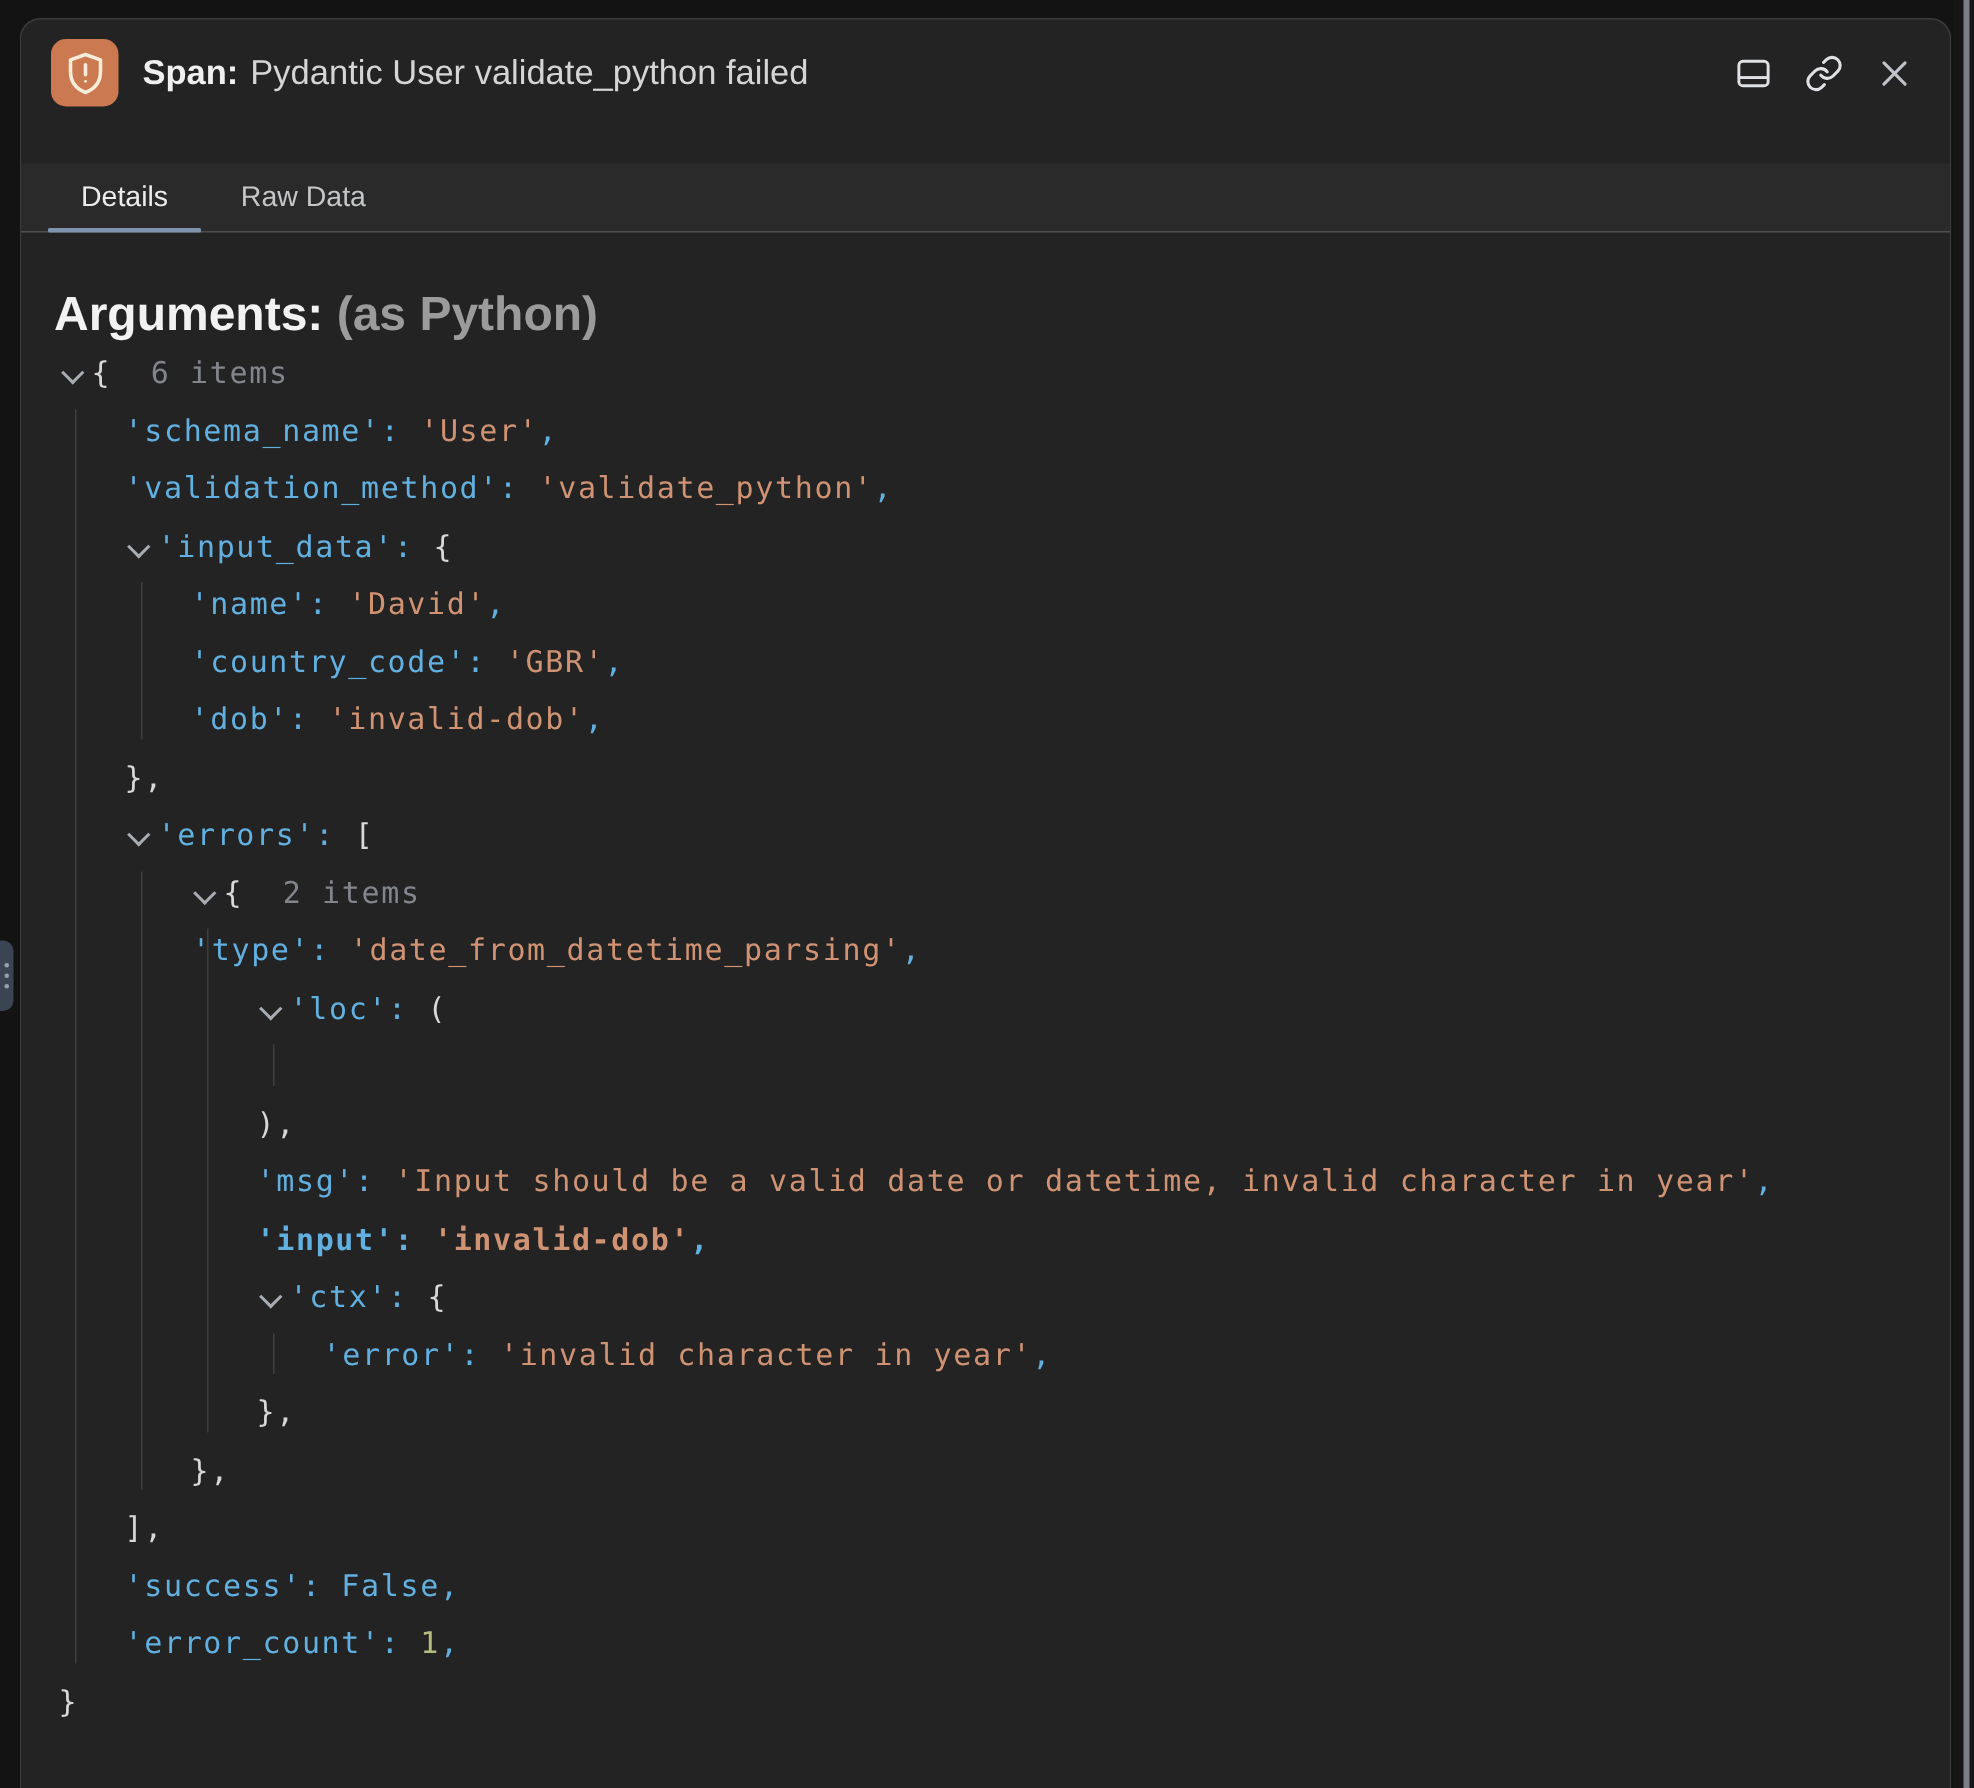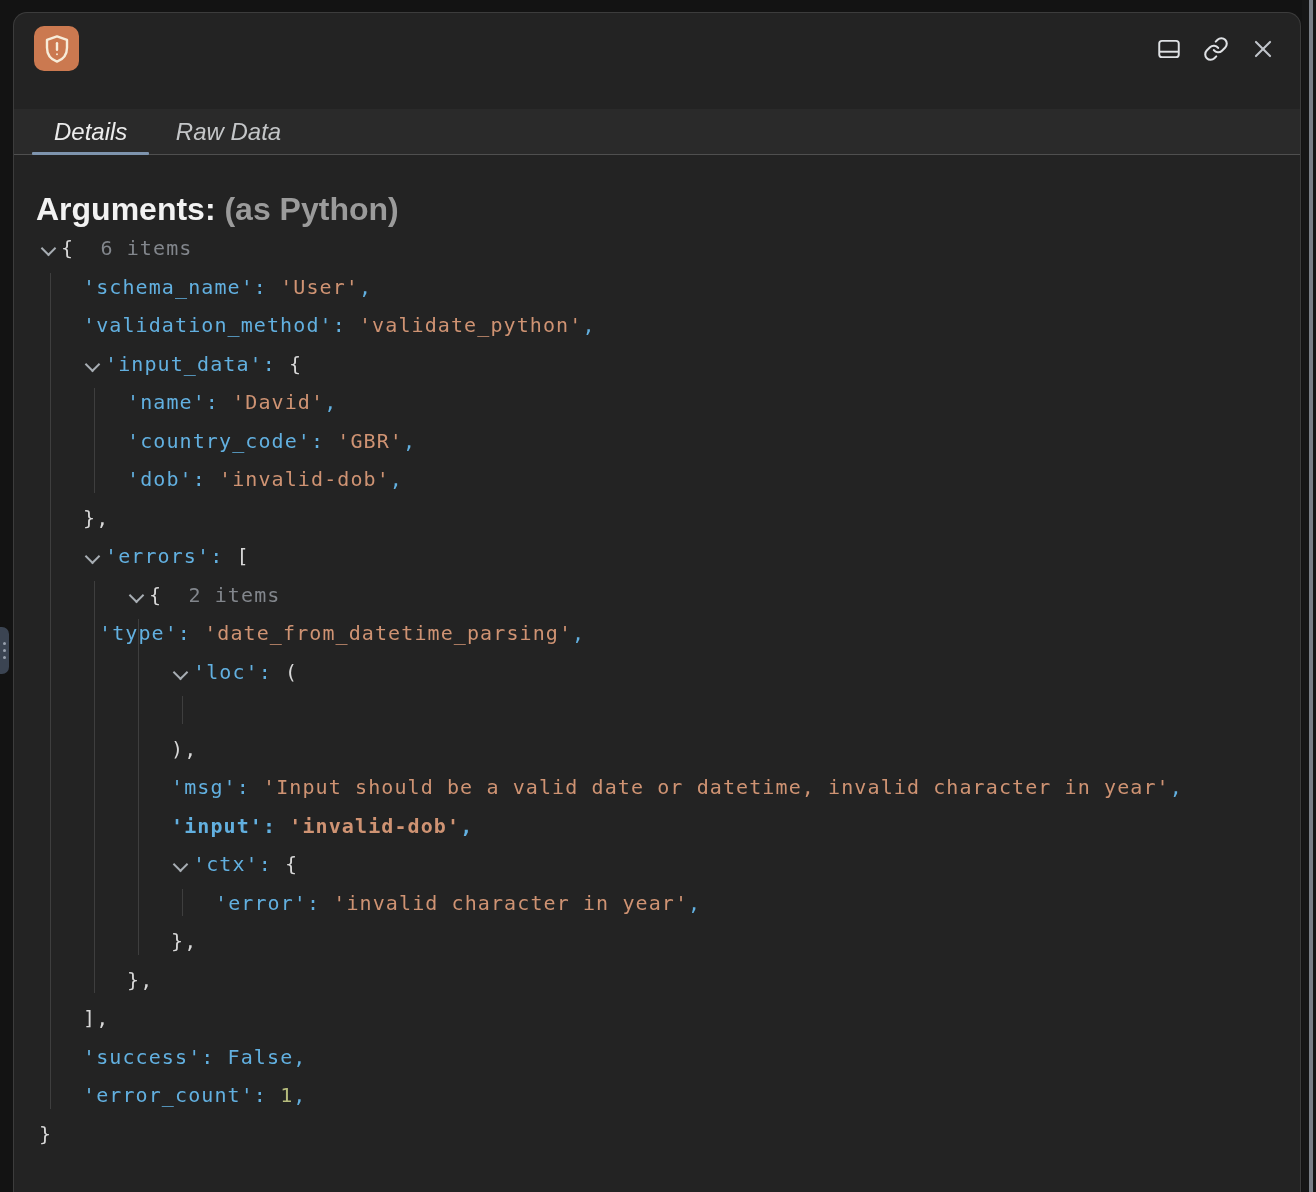--- a/index.html
+++ b/index.html
@@ -36,21 +36,21 @@
   }
   .icon-btn svg{width:26px;height:26px;}
   .icon-btn.close{color:#c0c4ca;}
   
   .tabs{
     position:absolute;top:96px;left:0;right:0;height:45px;
     background:#2a2a2a;border-bottom:1px solid #4f4f4f;box-sizing:content-box;
   }
   .tab{
     position:relative;display:inline-block;height:45px;line-height:46px;
-    padding:0 22px;margin-left:0;font-size:24px;color:#c4c6c8;cursor:pointer;font-style:italic;
+    padding:0 22px;margin-left:0;font-size:19px;color:#c4c6c8;cursor:pointer;
   }
   .tab:first-child{margin-left:18px;}
   .tab.active{color:#ececec;}
   .tab.active::after{
     content:"";position:absolute;left:0;right:0;bottom:-1px;height:3px;
     background:#7e94ae;border-radius:1px;
   }
   
   .heading{
     position:absolute;top:178px;left:22px;font-size:32px;font-weight:700;
@@ -93,20 +93,21 @@
 <div class="panel">
 
   <div class="hdr">
     <div class="badge">
       <svg viewBox="0 0 24 24" fill="none" stroke="#f7ecd9" stroke-width="1.8" stroke-linecap="round" stroke-linejoin="round">
         <path d="M12 2.5 L19.5 5.2 V11 C19.5 16.2 16.4 19.8 12 21.5 C7.6 19.8 4.5 16.2 4.5 11 V5.2 Z"></path>
         <line x1="12" y1="7.6" x2="12" y2="12.6"></line>
         <circle cx="12" cy="15.9" r="0.7" fill="#f7ecd9" stroke="none"></circle>
       </svg>
     </div>
+    <div class="hdr-title"><b>Span:</b><span>Pydantic User validate_python failed</span></div>
     <div class="hdr-actions">
       <button class="icon-btn">
         <svg viewBox="0 0 24 24" fill="none" stroke="currentColor" stroke-width="1.8">
           <rect x="3" y="4.5" width="18" height="15" rx="2.5"></rect>
           <line x1="3" y1="14.5" x2="21" y2="14.5"></line>
         </svg>
       </button>
       <button class="icon-btn">
         <svg viewBox="0 0 24 24" fill="none" stroke="currentColor" stroke-width="1.9" stroke-linecap="round" stroke-linejoin="round">
           <path d="M10 13a5 5 0 0 0 7.54.54l3-3a5 5 0 0 0-7.07-7.07l-1.72 1.71"></path>
@@ -139,21 +140,21 @@
       <div class="code-line" style="top: 0px; padding-left: 47px;"><span class="chev" style="left: 29px;"></span><span class="tk-p">{</span><span class="tk-it">  6 items</span></div>
       <div class="code-line" style="top: 77px; padding-left: 69px;"><span class="tk-k">'validation_method': </span><span class="tk-s">'validate_python'</span><span class="tk-k">,</span></div>
       <div class="code-line" style="top: 38.5px; padding-left: 69px;"><span class="tk-k">'schema_name': </span><span class="tk-s">'User'</span><span class="tk-k">,</span></div>
       <div class="code-line" style="top: 115.5px; padding-left: 91px;"><span class="chev" style="left: 73px;"></span><span class="tk-k">'input_data': </span><span class="tk-p">{</span></div>
       <div class="code-line" style="top: 154px; padding-left: 113px;"><span class="tk-k">'name': </span><span class="tk-s">'David'</span><span class="tk-k">,</span></div>
       <div class="code-line" style="top: 192.5px; padding-left: 113px;"><span class="tk-k">'country_code': </span><span class="tk-s">'GBR'</span><span class="tk-k">,</span></div>
       <div class="code-line" style="top: 231px; padding-left: 113px;"><span class="tk-k">'dob': </span><span class="tk-s">'invalid-dob'</span><span class="tk-k">,</span></div>
       <div class="code-line" style="top: 269.5px; padding-left: 69px;"><span class="tk-p">},</span></div>
       <div class="code-line" style="top: 308px; padding-left: 91px;"><span class="chev" style="left: 73px;"></span><span class="tk-k">'errors': </span><span class="tk-p">[</span></div>
       <div class="code-line" style="top: 346.5px; padding-left: 135px;"><span class="chev" style="left: 117px;"></span><span class="tk-p">{</span><span class="tk-it">  2 items</span></div>
-      <div class="code-line" style="top: 385px; padding-left: 85px;"><span class="tk-k">'type': </span><span class="tk-s">'date_from_datetime_parsing'</span><span class="tk-k">,</span></div>
+      <div class="code-line" style="top: 385px; padding-left: 114px;"><span class="tk-k">'type': </span><span class="tk-s">'date_from_datetime_parsing'</span><span class="tk-k">,</span></div>
       <div class="code-line" style="top: 423.5px; padding-left: 179px;"><span class="chev" style="left: 161px;"></span><span class="tk-k">'loc': </span><span class="tk-p">(</span></div>
       <div class="code-line" style="top: 500.5px; padding-left: 157px;"><span class="tk-p">),</span></div>
       <div class="code-line" style="top: 539px; padding-left: 157px;"><span class="tk-k">'msg': </span><span class="tk-s">'Input should be a valid date or datetime, invalid character in year'</span><span class="tk-k">,</span></div>
       <div class="code-line" style="top: 577.5px; padding-left: 157px; font-weight: bold;"><span class="tk-k">'input': </span><span class="tk-s">'invalid-dob'</span><span class="tk-k">,</span></div>
       <div class="code-line" style="top: 616px; padding-left: 179px;"><span class="chev" style="left: 161px;"></span><span class="tk-k">'ctx': </span><span class="tk-p">{</span></div>
       <div class="code-line" style="top: 654.5px; padding-left: 201px;"><span class="tk-k">'error': </span><span class="tk-s">'invalid character in year'</span><span class="tk-k">,</span></div>
       <div class="code-line" style="top: 693px; padding-left: 157px;"><span class="tk-p">},</span></div>
       <div class="code-line" style="top: 731.5px; padding-left: 113px;"><span class="tk-p">},</span></div>
       <div class="code-line" style="top: 770px; padding-left: 69px;"><span class="tk-p">],</span></div>
       <div class="code-line" style="top: 808.5px; padding-left: 69px;"><span class="tk-k">'success': </span><span class="tk-b">False</span><span class="tk-k">,</span></div>

